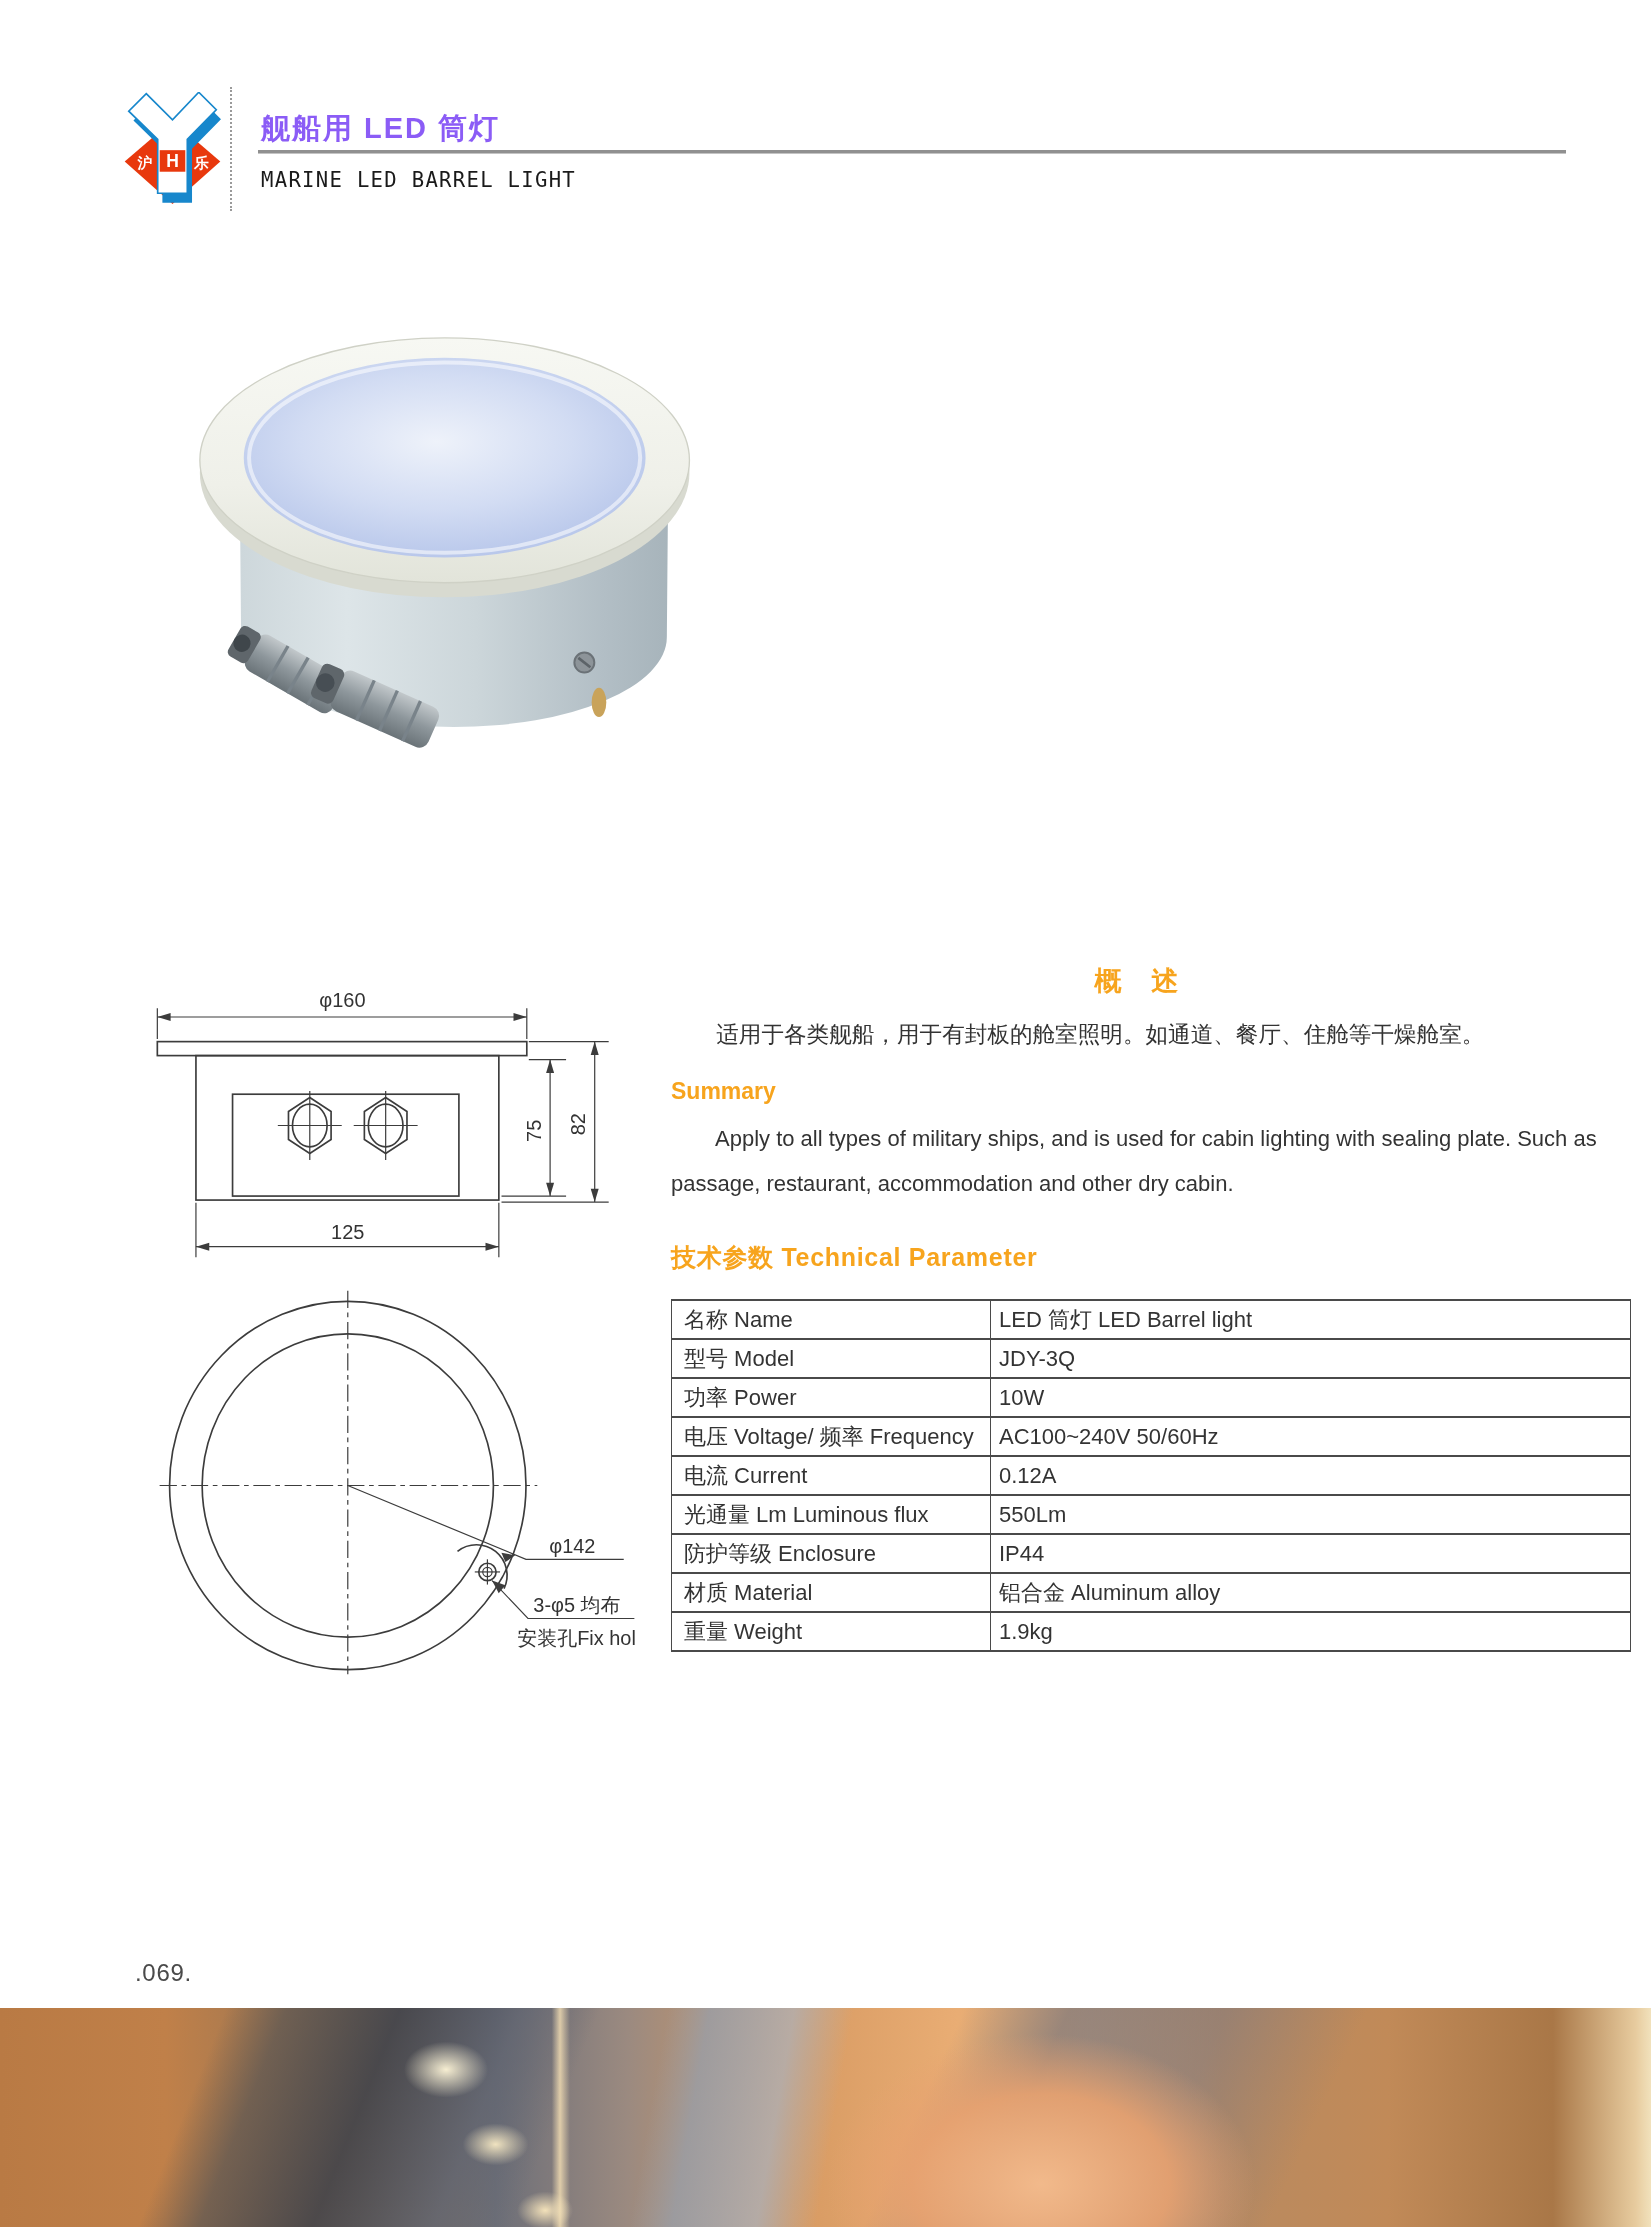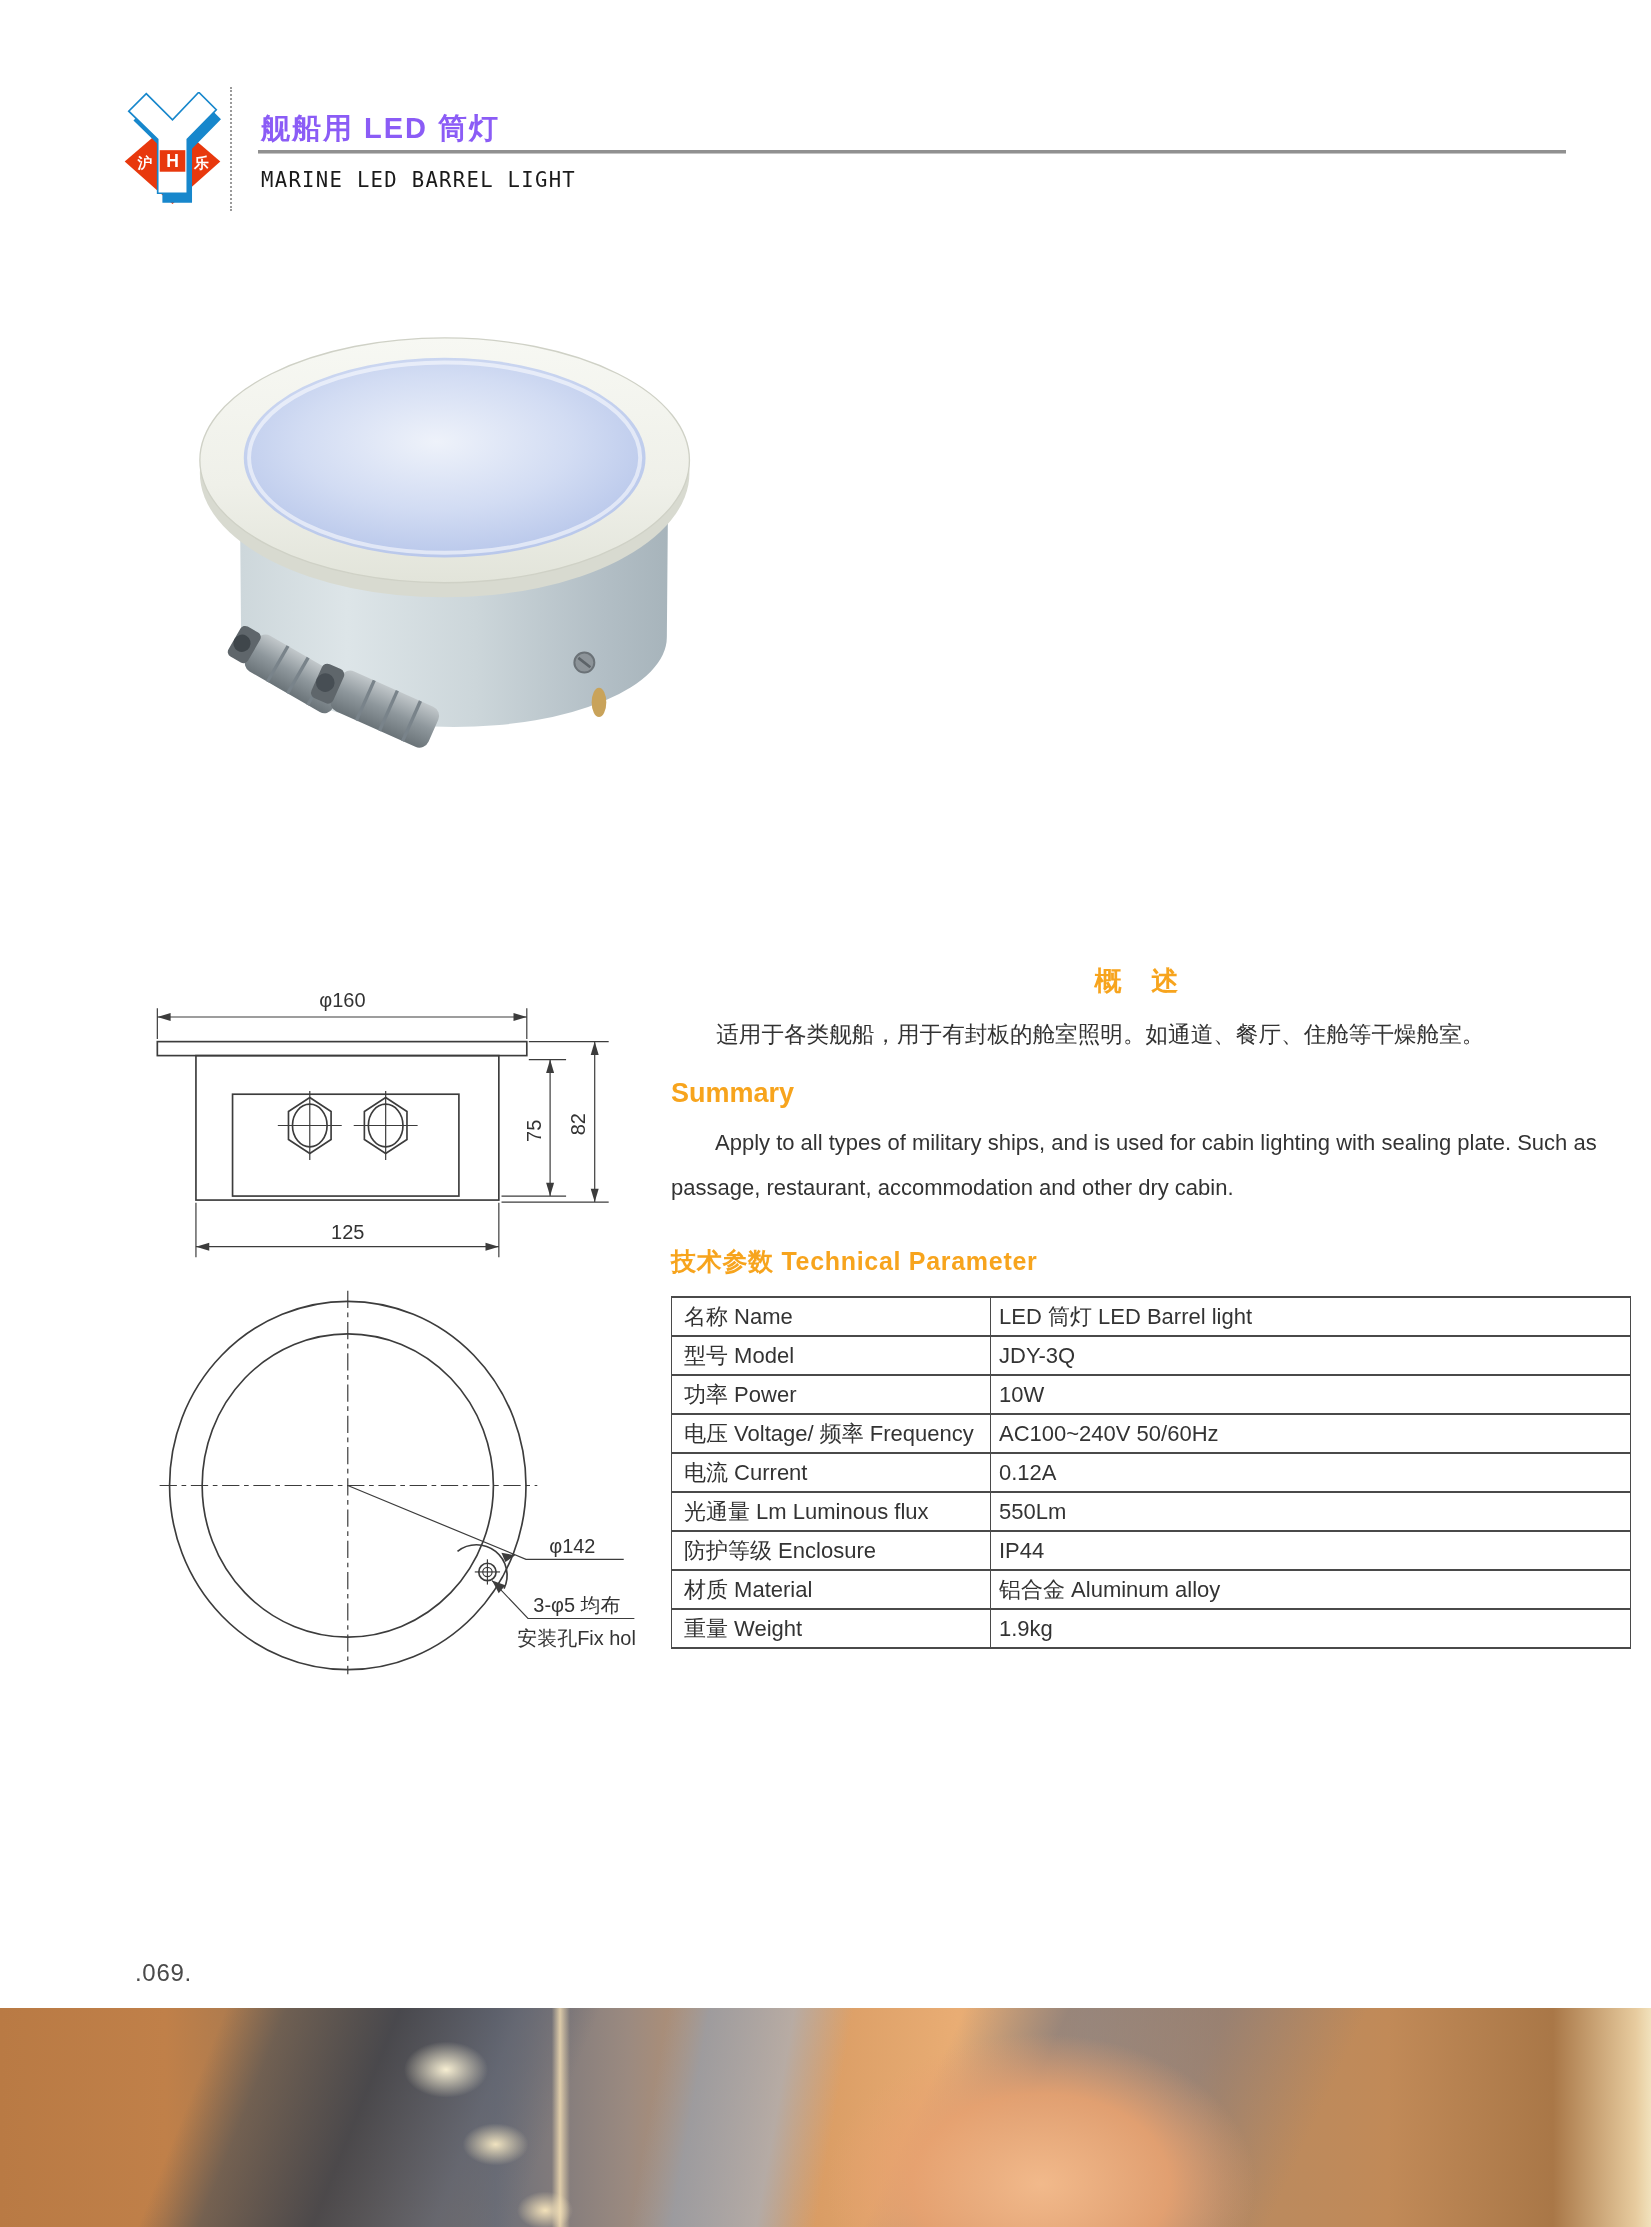--- a/index.html
+++ b/index.html
@@ -25,26 +25,26 @@
   .draw-top{position:absolute;left:150px;top:1288px;width:486px;height:389px;}
   .draw-line{stroke:#3c3c3c;stroke-width:2.5;fill:none;}
   .dim-line{stroke:#3c3c3c;stroke-width:1.8;fill:none;}
   .center-line{stroke:#3c3c3c;stroke-width:1.8;fill:none;stroke-dasharray:26 7 7 7;}
   .dim-arrow{fill:#3c3c3c;stroke:none;}
   .dim-text{font-family:"Liberation Sans",sans-serif;font-size:30px;fill:#333;}
 
   
   .right-col{position:absolute;left:671px;top:963px;width:932px;}
   .h-orange{font-size:27px;font-weight:700;color:#F7A41D;margin:0;letter-spacing:1.3px;text-align:center;}
-  .h-orange-en{font-size:27px;font-weight:700;color:#F7A41D;margin:27px 0 0 0;letter-spacing:0;}
+  .h-orange-en{font-size:23px;font-weight:700;color:#F7A41D;margin:27px 0 0 0;letter-spacing:0;}
   .h-orange-tech{font-size:25px;font-weight:700;color:#F7A41D;margin:35px 0 0 0;letter-spacing:0.7px;}
   .p-zh{font-size:22.6px;color:#333;margin:18.6px 0 0 0;text-indent:2em;line-height:1.5;}
   .p-en{font-size:22px;color:#333;margin:10.7px 0 0 0;text-indent:2em;line-height:2.05;width:932px;}
 
-  .param-table{margin-top:18px;width:960px;border-collapse:collapse;table-layout:fixed;}
+  .param-table{margin-top:25px;width:960px;border-collapse:collapse;table-layout:fixed;}
   .param-table td{border-left:1.3px solid #4a4a4a;border-right:1.3px solid #4a4a4a;
                   border-top:2px double #4a4a4a;border-bottom:2px double #4a4a4a;
                   height:37px;font-size:22px;color:#333;padding:0 0 0 12px;vertical-align:middle;}
   .param-table .pl{width:306px;}
   .param-table .pv{padding-left:8px;}
 
   
   .page-number{position:absolute;left:135px;top:1959px;font-size:24px;color:#4a4a4a;letter-spacing:0.7px;}
   .footer-photo{position:absolute;left:0;top:2008px;width:1652px;height:220px;
     background:

